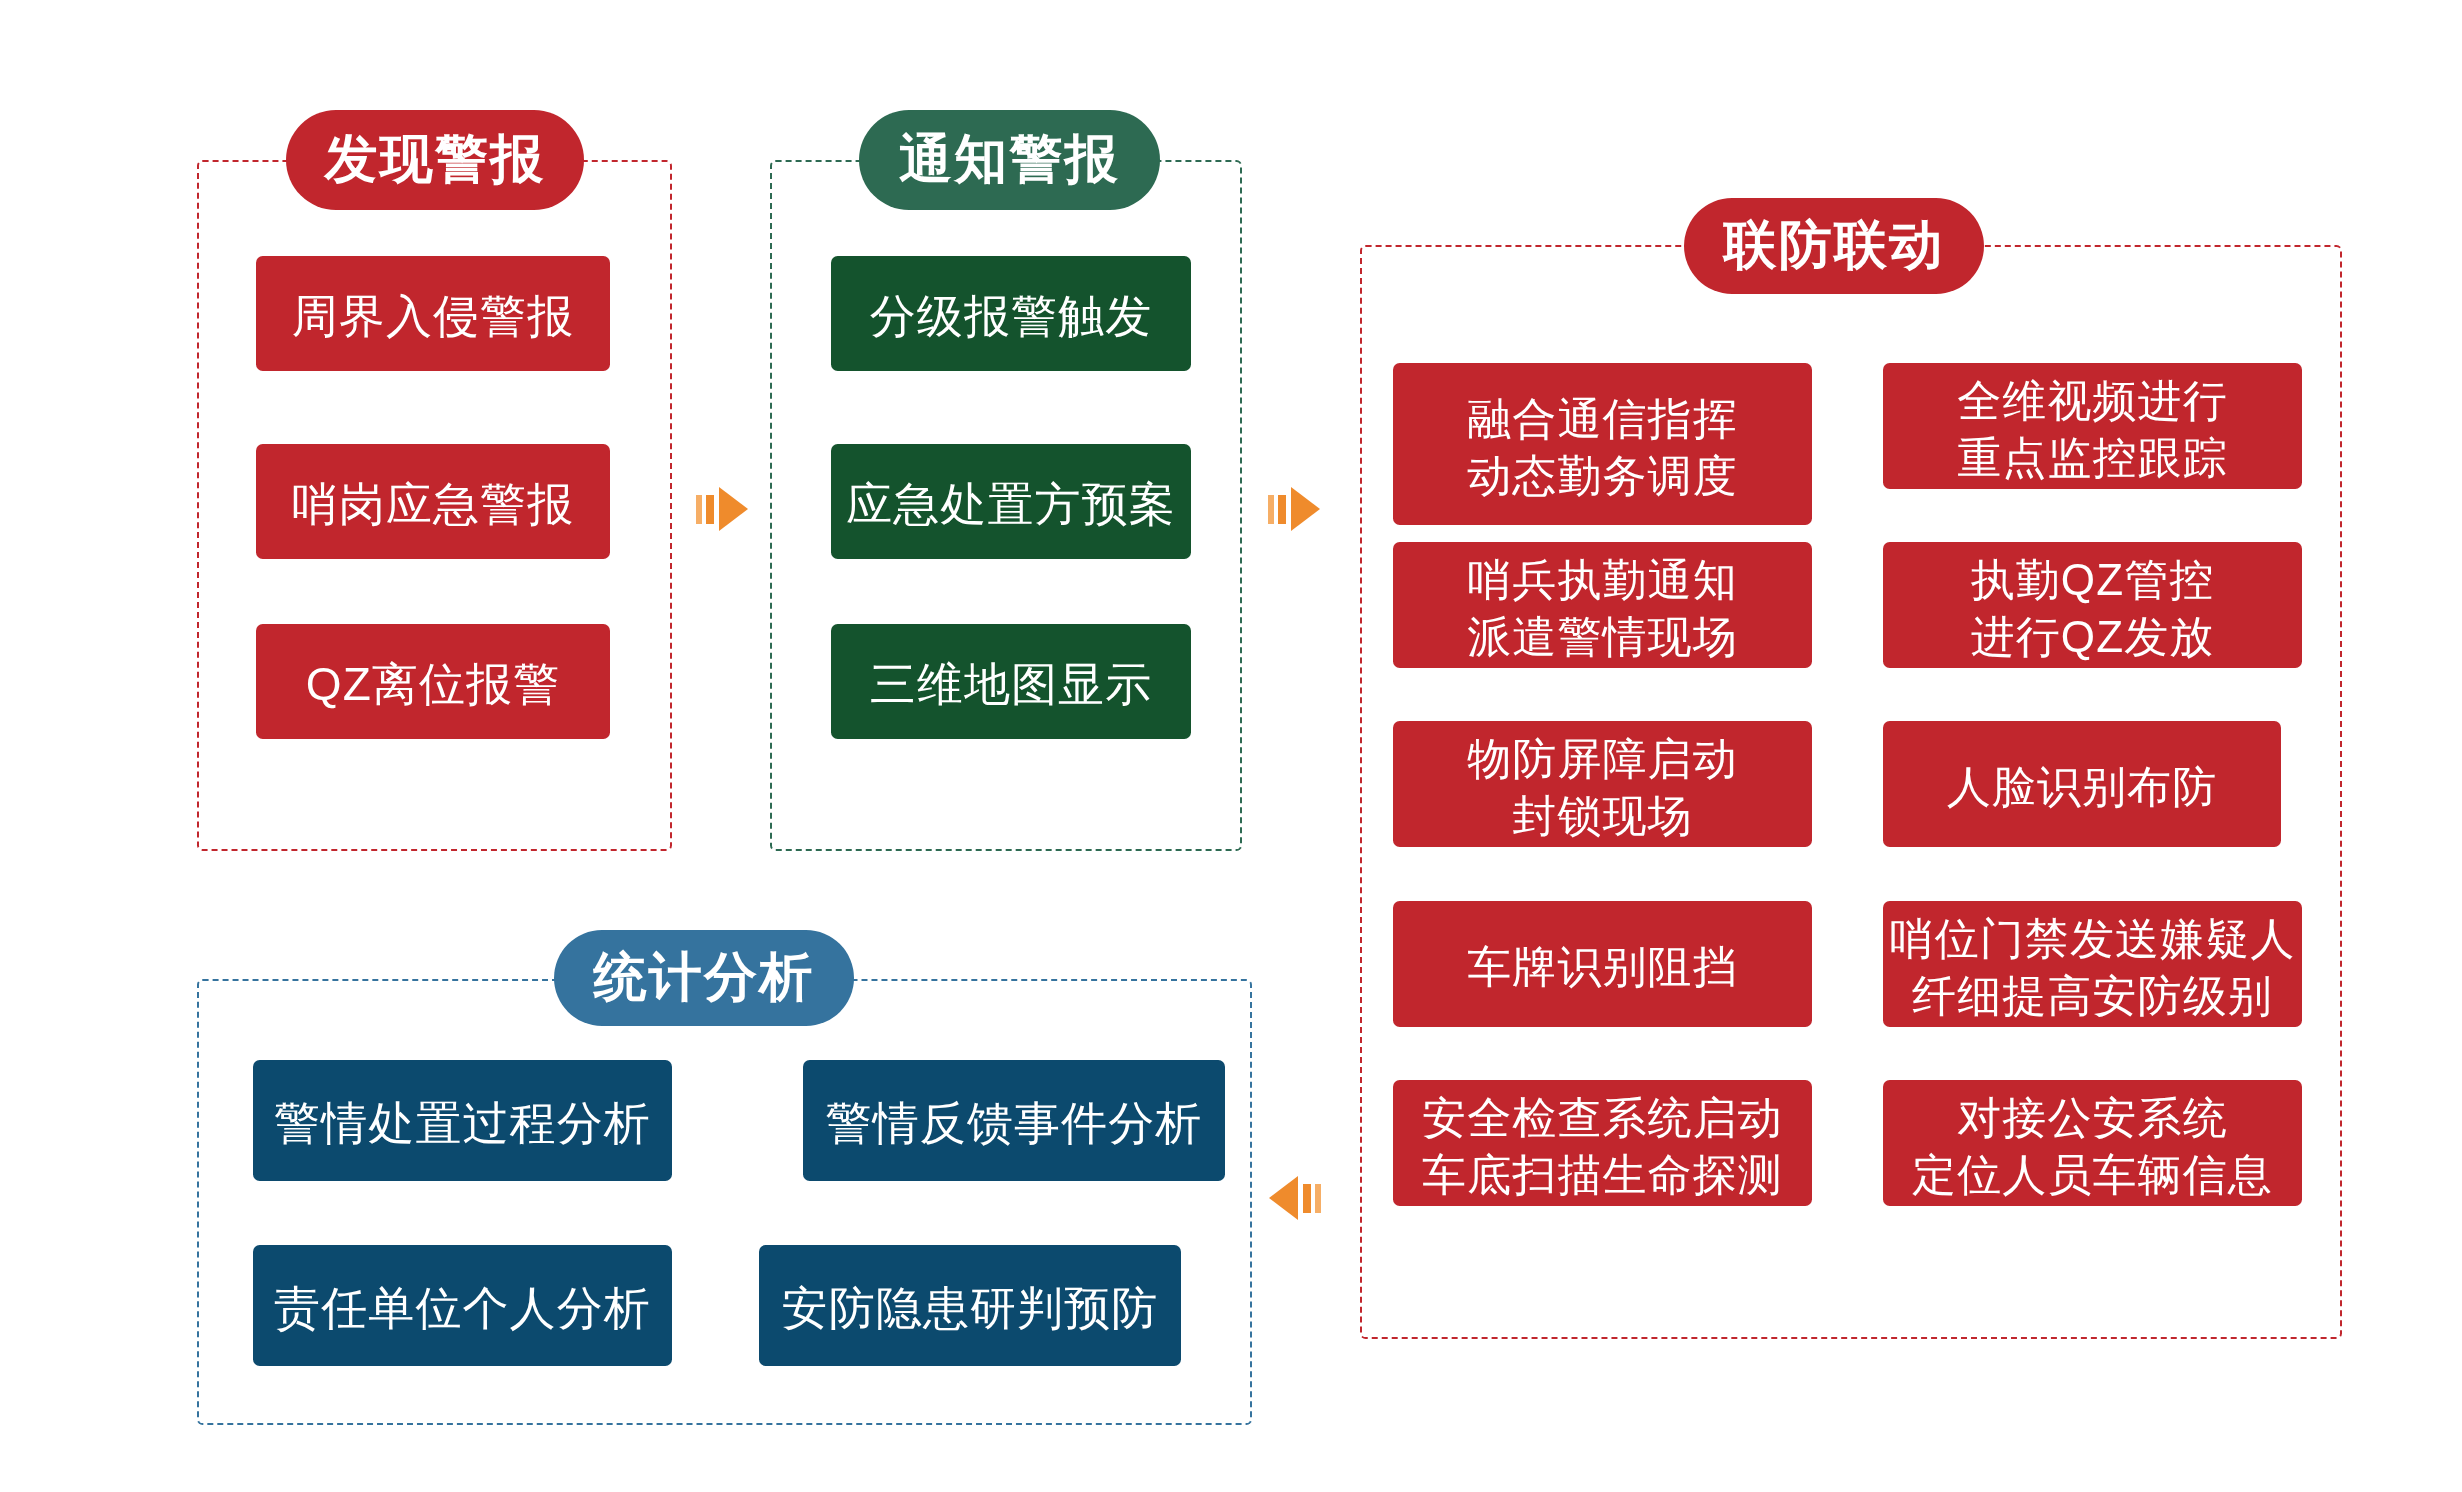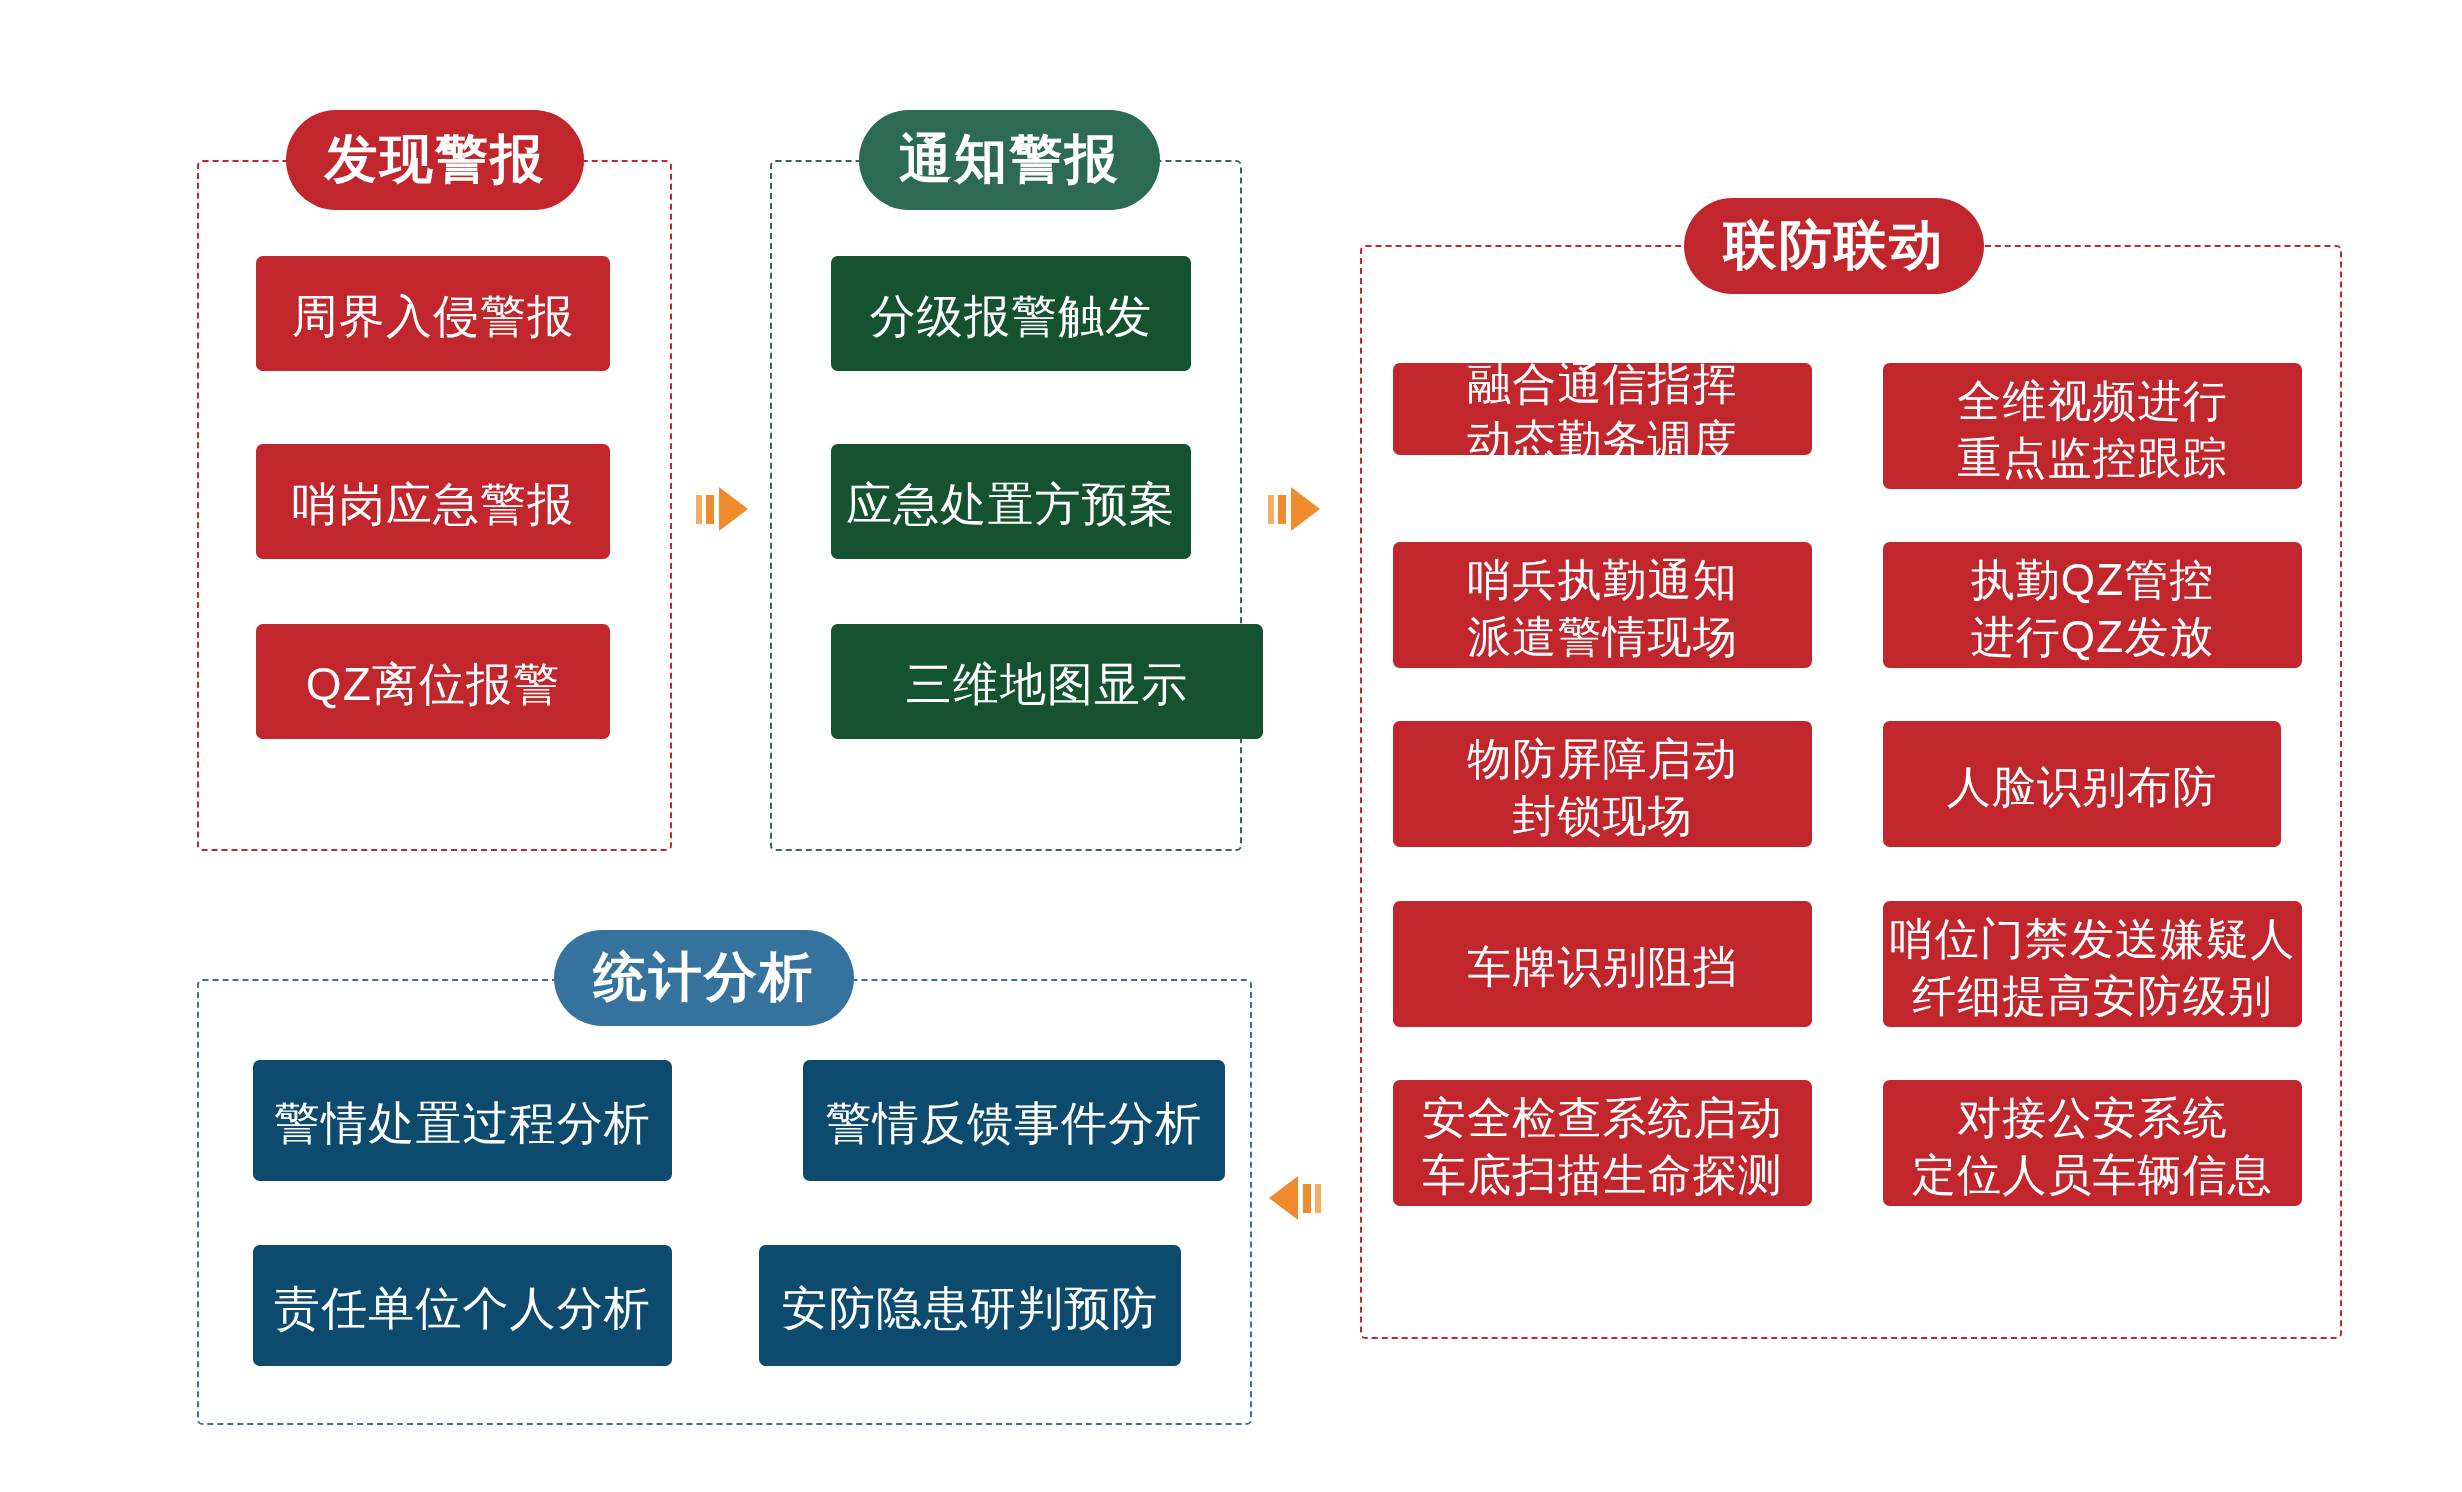--- a/index.html
+++ b/index.html
@@ -59,34 +59,34 @@
     <span class="b2"></span>
     <span class="head"></span>
   </div>
 
   <div class="gborder green" style="left:770px;top:160px;width:468px;height:687px;"></div>
   <div class="pill green" style="left:859px;top:110px;width:301px;height:100px;">
     <span>通知警报</span>
   </div>
   <div class="item green" style="left:831px;top:256px;width:360px;height:115px;">分级报警触发</div>
   <div class="item green" style="left:831px;top:444px;width:360px;height:115px;">应急处置方预案</div>
-  <div class="item green" style="left:831px;top:624px;width:432px;height:115px;">三维地图显示</div>
+  <div class="item green" style="left:831px;top:624px;width:360px;height:115px;">三维地图显示</div>
 
   <div class="arrow" style="left:1268px;top:487px;">
     <span class="b1"></span>
     <span class="b2"></span>
     <span class="head"></span>
   </div>
 
   <div class="gborder" style="left:1360px;top:245px;width:978px;height:1090px;"></div>
   <div class="pill" style="left:1684px;top:198px;width:300px;height:96px;">
     <span>联防联动</span>
   </div>
 
-  <div class="item small" style="left:1393px;top:363px;width:419px;height:92px;">融合通信指挥
+  <div class="item small" style="left:1393px;top:363px;width:419px;height:162px;">融合通信指挥
 动态勤务调度</div>
   <div class="item small" style="left:1393px;top:542px;width:419px;height:126px;">哨兵执勤通知
 派遣警情现场</div>
   <div class="item small" style="left:1393px;top:721px;width:419px;height:126px;">物防屏障启动
 封锁现场</div>
   <div class="item small" style="left:1393px;top:901px;width:419px;height:126px;">车牌识别阻挡</div>
   <div class="item small" style="left:1393px;top:1080px;width:419px;height:126px;">安全检查系统启动
 车底扫描生命探测</div>
 
   <div class="item small" style="left:1883px;top:363px;width:419px;height:126px;">全维视频进行

